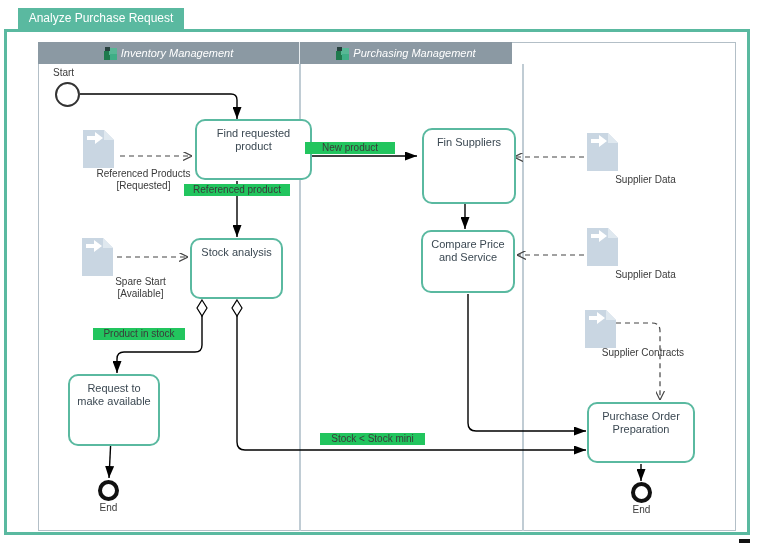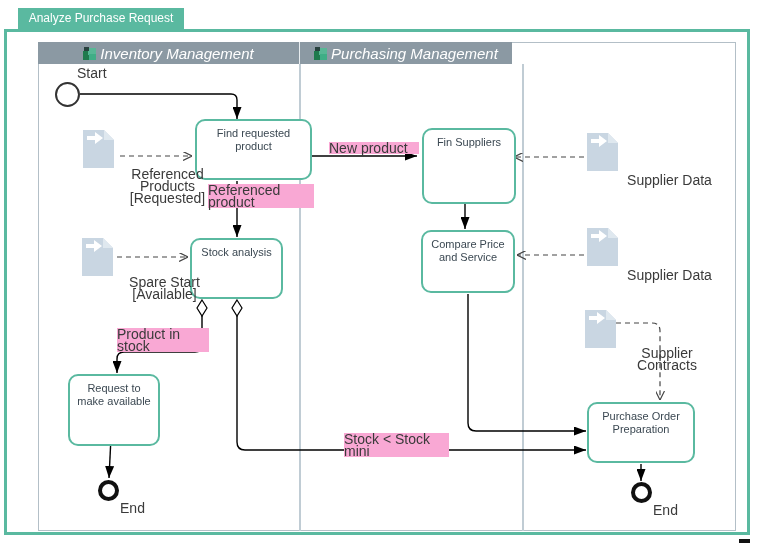--- a/index.html
+++ b/index.html
@@ -5,33 +5,33 @@
   html,body{margin:0;padding:0;background:#fff;}
   #stage{position:relative;width:757px;height:543px;background:#fff;overflow:hidden;
          font-family:"Liberation Sans",sans-serif;color:#3a3a3a;}
   .frame{position:absolute;left:4px;top:29px;width:746px;height:506px;
          border:3px solid #5ab9a0;box-sizing:border-box;background:#fff;}
   .title-tab{position:absolute;left:18px;top:8px;width:166px;height:21px;background:#5ab9a0;
          color:#fff;font-size:12px;line-height:21px;text-align:center;}
   .pool{position:absolute;left:38px;top:42px;width:698px;height:489px;
         border:1px solid #b3bfc7;box-sizing:border-box;background:#fff;}
   .lane-headers{position:absolute;left:38px;top:42px;width:698px;height:22px;display:flex;box-sizing:border-box;}
-  .lane-header{height:22px;background:#8b99a3;color:#fff;font-size:15px;font-style:italic;
+  .lane-header{height:22px;background:#8b99a3;color:#fff;font-size:11px;font-style:italic;
         display:flex;align-items:center;justify-content:center;gap:4px;box-sizing:border-box;
         border-left:1px solid #e8edf0;}
   .lane-header:first-child{border-left:none;}
   .lane-divider{position:absolute;top:64px;width:2px;height:467px;background:#c0ccd4;}
   .task{position:absolute;border:2.5px solid #5ab9a0;border-radius:10px;background:#fff;
         box-sizing:border-box;font-size:11px;line-height:13px;text-align:center;
         color:#3b4852;padding:6px 3px 0 3px;}
   .event-circle{position:absolute;border-radius:50%;background:#fff;box-sizing:border-box;}
   .start{width:25px;height:25px;border:2px solid #333;}
   .end{width:21px;height:21px;border:4px solid #111;}
-  .lbl{position:absolute;font-size:14px;line-height:12px;color:#3a3a3a;margin-left:24px;}
-  .flow-label{background:#f9a8d4;}
+  .lbl{position:absolute;font-size:10px;line-height:12px;color:#3a3a3a;}
+  .flow-label{background:#22c55e;text-align:center;}
   .doc-label{text-align:center;white-space:pre-line;padding-left:43px;}
   .doc-icon{position:absolute;}
   svg.connectors{position:absolute;left:0;top:0;width:757px;height:543px;z-index:5;}
   .node{z-index:6;} .lbl{z-index:7;}
   .corner-mark{position:absolute;left:739px;top:539px;width:11px;height:4px;background:#111;}
 </style>
 </head>
 <body>
 
 <div id="stage">

